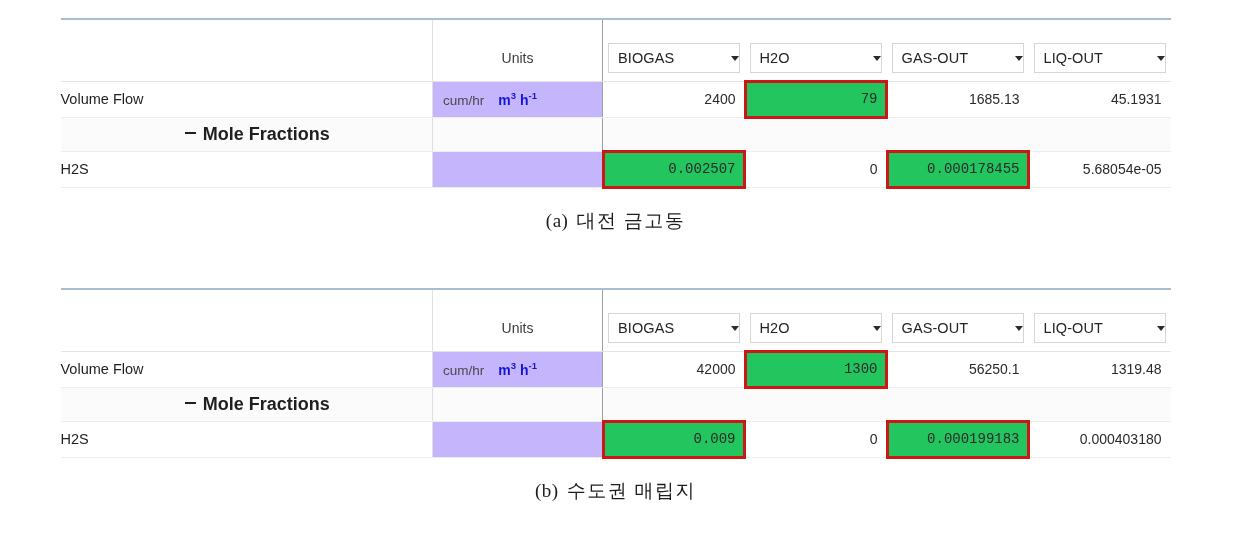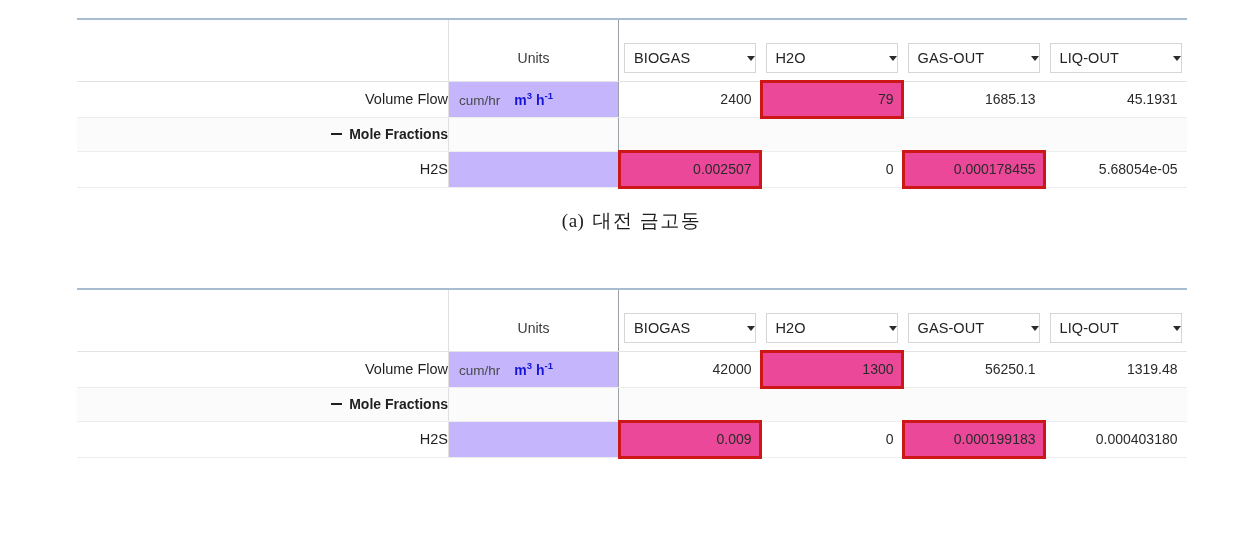--- a/index.html
+++ b/index.html
@@ -10,21 +10,21 @@
     width: 1256px;
     height: 557px;
     background: #ffffff;
     font-family: "Liberation Sans", sans-serif;
     color: #2b2b2b;
     overflow: hidden;
   }
 
   .figure-block {
     position: absolute;
-    left: 16px;
+    left: 0;
     width: 1231px;
   }
   #figure-a { top: 18px; }
   #figure-b { top: 288px; }
 
   
   .stream-table {
     position: relative;
     margin: 0 auto;
     width: 1110px;
@@ -93,29 +93,29 @@
     flex: 0 0 auto;
   }
 
   
   .body-row { height: 36px; }
   .body-row.group { height: 34px; }
 
   .cell-label {
     font-size: 14.5px;
     color: #1f1f1f;
-    text-align: right;
+    text-align: left;
     border-bottom: 1px solid #ededed;
     background: #ffffff;
   }
   .cell-label.group-label {
-    text-align: right;
+    text-align: center;
     padding-left: 22px !important;
     font-weight: bold;
-    font-size: 14px;
+    font-size: 18px;
     background: #fbfbfb;
   }
   .minus {
     display: inline-block;
     width: 11px;
     border-top: 2px solid #1f1f1f;
     vertical-align: middle;
     margin-right: 7px;
     margin-bottom: 3px;
   }
@@ -155,22 +155,23 @@
     content: "";
     position: absolute;
     left: -1px;
     right: -1px;
     top: -2px;
     bottom: -2px;
     border: 3px solid #cc1717;
     pointer-events: none;
   }
   .cell-data.marked {
-    background: #ec4899;
+    background: #22c55e;
     z-index: 2;
+    font-family: Liberation Mono, monospace;
   }
 
   
   .caption {
     text-align: center;
     font-family: "Liberation Serif", serif;
     font-size: 19px;
     color: #1c1c1c;
     margin-top: 20px;
     letter-spacing: 0.5px;
@@ -325,13 +326,16 @@
         <td class="cell-label">H2S</td>
         <td class="cell-units"></td>
         <td class="cell-data first marked">0.009</td>
         <td class="cell-data">0</td>
         <td class="cell-data marked">0.000199183</td>
         <td class="cell-data">0.000403180</td>
       </tr>
     </tbody>
   </table>
 
+  <div class="caption">
+    <span class="cap-idx">(b)</span><span class="cap-txt">수도권 매립지</span>
+  </div>
 </div>
 
 </body></html>

